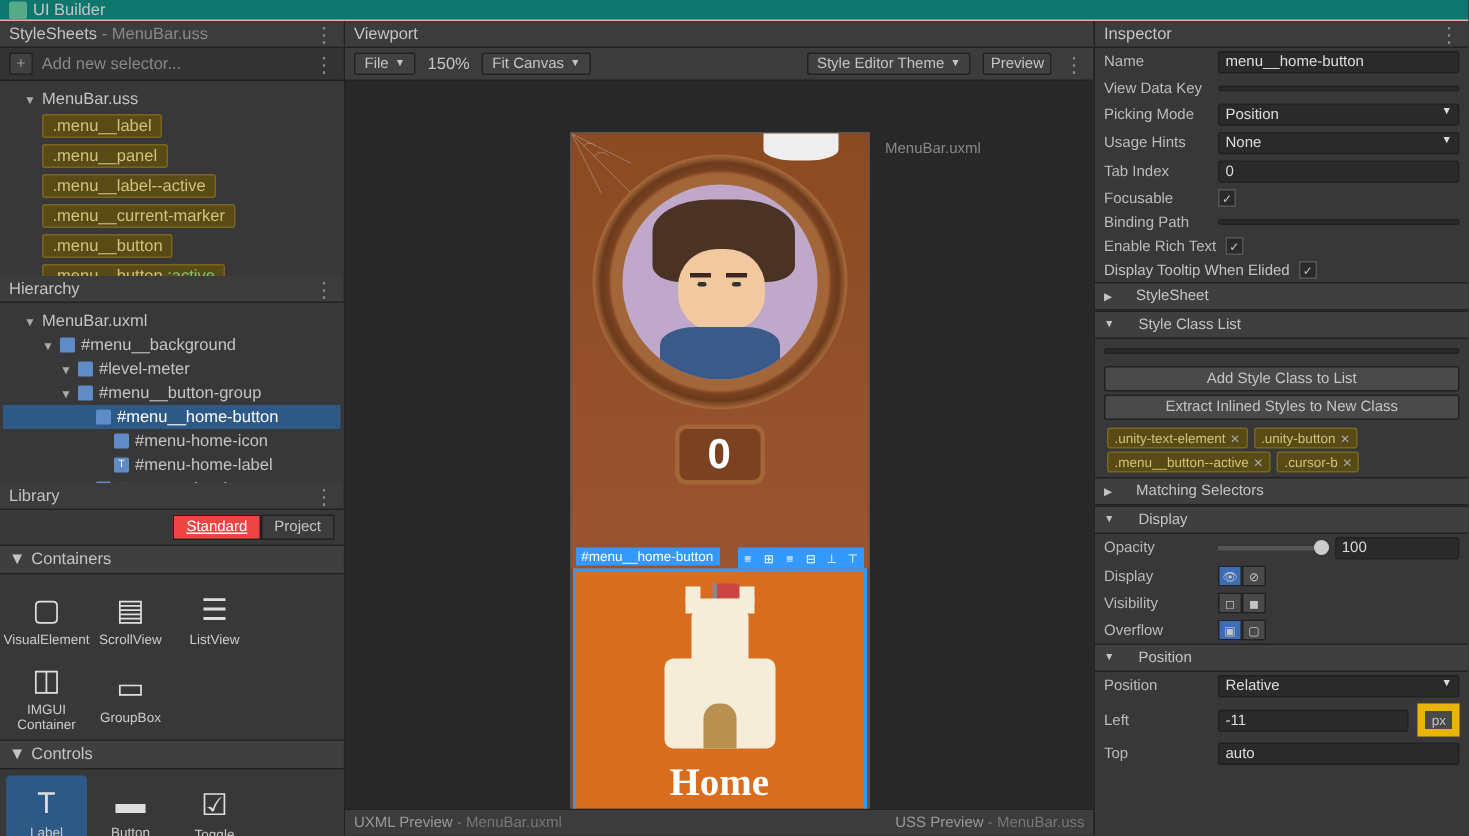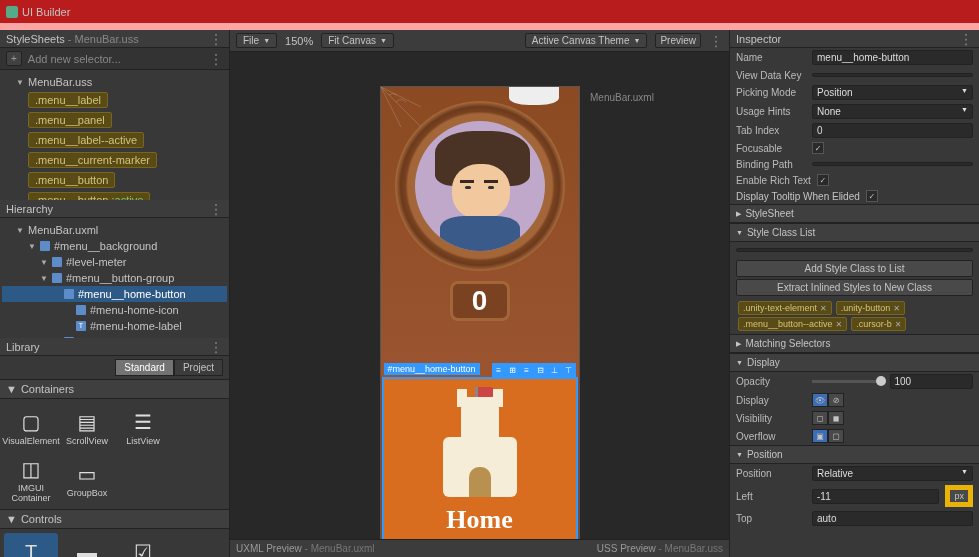--- a/index.html
+++ b/index.html
@@ -1,38 +1,38 @@
 <!DOCTYPE html>
 <html><head>
 <meta charset="utf-8">
 <style>
 * { margin: 0; padding: 0; box-sizing: border-box; font-family: Arial, sans-serif; }
 body { background: #383838; color: #c4c4c4; font-size: 11px; width: 979px; height: 557px; overflow: hidden; }
 .root { display: flex; flex-direction: column; height: 100%; }
-.titlebar { background: #b91c1c; border-bottom: 7px solid #fca5a5; padding: 2px 6px; display: flex; align-items: center; gap: 4px; height: 30px; }
+.titlebar { background: #0f766e; border-bottom: 1px solid #fca5a5; padding: 2px 6px; display: flex; align-items: center; gap: 4px; height: 14px; }
 .titlebar .icon { width: 12px; height: 12px; background: #5a8; border-radius: 2px; }
 .main { display: flex; flex: 1; min-height: 0; }
 .col-left { width: 230px; display: flex; flex-direction: column; background: #383838; border-right: 1px solid #222; }
 .col-mid { flex: 1; display: flex; flex-direction: column; background: #282828; min-width: 0; }
 .col-right { width: 250px; background: #383838; border-left: 1px solid #222; overflow-y: auto; }
 .panel-head { background: #3c3c3c; padding: 3px 6px; border-bottom: 1px solid #222; display: flex; align-items: center; justify-content: space-between; height: 18px; font-size: 11px; }
 .panel-sub { background: #333; padding: 3px 6px; border-bottom: 1px solid #222; display: flex; align-items: center; gap: 6px; font-size: 11px; color: #999; }
 .sub-btn { background: #414141; border: 1px solid #222; padding: 1px 4px; font-size: 10px; border-radius: 2px; cursor: pointer; }
 .panel-body { flex: 1; overflow-y: auto; background: #383838; }
 .tree { padding: 4px 2px; font-size: 11px; }
 .tree-item { padding: 2px 4px 2px 14px; display: flex; align-items: center; gap: 4px; cursor: pointer; white-space: nowrap; }
 .tree-item.selected { background: #2d5986; color: #fff; }
 .tree-item .arrow { font-size: 8px; width: 8px; color: #aaa; }
 .tree-item .type-icon { width: 10px; height: 10px; background: #5e8cc9; border-radius: 1px; font-size: 7px; text-align: center; line-height: 10px; color: #fff; }
 .selector-pill { background: #594b16; border: 1px solid #7a6520; padding: 1px 6px; border-radius: 2px; font-size: 11px; color: #d4c27a; }
 .selector-pill .green { color: #7ac97a; }
 .library { display: flex; flex-direction: column; }
 .lib-tabs { display: flex; justify-content: flex-end; padding: 3px 6px; gap: 0; }
 .lib-tab { background: #3c3c3c; padding: 2px 8px; font-size: 10px; border: 1px solid #222; cursor: pointer; }
-.lib-tab.active { background: #737373; color: #fff; }
+.lib-tab.active { background: #ef4444; color: #fff; text-decoration: underline; }
 .lib-section-head { background: #3f3f3f; padding: 3px 6px; font-size: 11px; border-top: 1px solid #222; border-bottom: 1px solid #222; display: flex; align-items: center; gap: 4px; }
 .lib-grid { display: flex; flex-wrap: wrap; padding: 4px; gap: 2px; }
 .lib-item { width: 54px; height: 50px; display: flex; flex-direction: column; align-items: center; justify-content: center; gap: 2px; cursor: pointer; border-radius: 3px; }
 .lib-item.sel { background: #2d5986; }
 .lib-item .li-icon { font-size: 20px; color: #ddd; }
 .lib-item .li-label { font-size: 9px; color: #ccc; text-align: center; line-height: 10px; }
 .viewport-bar { background: #3c3c3c; padding: 3px 6px; display: flex; align-items: center; gap: 8px; font-size: 11px; border-bottom: 1px solid #222; }
 .vp-sep { flex: 1; }
 .vp-dd { background: #414141; border: 1px solid #222; padding: 1px 6px; border-radius: 2px; font-size: 10px; display: flex; align-items: center; gap: 4px; }
 .viewport { flex: 1; background: #282828; position: relative; display: flex; align-items: flex-start; justify-content: center; overflow: hidden; padding-top: 34px; }
@@ -65,21 +65,21 @@
 .castle-cren::before { left: 0; } .castle-cren::after { right: 0; }
 .castle-door { position: absolute; bottom: 0; left: 34px; width: 22px; height: 30px; background: #b89050; border-radius: 10px 10px 0 0; }
 .castle-flag { position: absolute; top: -10px; left: 40px; width: 3px; height: 12px; background: #888; }
 .castle-flag::after { content: ''; position: absolute; top: 0; left: 3px; width: 16px; height: 10px; background: #c44; border-radius: 0 4px 4px 0; }
 .home-label { color: #fff; font-size: 26px; font-weight: bold; font-family: Georgia, serif; margin-top: 8px; }
 .status-bar { background: #3c3c3c; border-top: 1px solid #222; padding: 3px 6px; display: flex; gap: 20px; font-size: 10px; color: #999; }
 .insp-row { display: flex; align-items: center; padding: 2px 6px; font-size: 10px; gap: 6px; min-height: 16px; }
 .insp-row .lbl { width: 70px; color: #bbb; flex-shrink: 0; }
 .insp-row .fld { flex: 1; background: #2a2a2a; border: 1px solid #222; padding: 1px 4px; border-radius: 2px; font-size: 10px; color: #ddd; min-width: 0; }
 .insp-row .chk { width: 12px; height: 12px; background: #2a2a2a; border: 1px solid #555; display: flex; align-items: center; justify-content: center; font-size: 8px; }
-.insp-section { background: #3f3f3f; padding: 3px 6px; font-size: 10px; border-top: 1px solid #222; border-bottom: 1px solid #222; display: flex; align-items: center; gap: 4px; }
+.insp-section { background: #3f3f3f; padding: 3px 6px; font-size: 10px; border-top: 1px solid #222; border-bottom: 1px solid #222; display: flex; align-items: center; gap: 16px; }
 .insp-btn { background: #494949; border: 1px solid #222; padding: 2px 4px; margin: 2px 6px; text-align: center; font-size: 10px; border-radius: 2px; }
 .class-pill { background: #594b16; border: 1px solid #7a6520; padding: 1px 4px; border-radius: 2px; font-size: 9px; color: #d4c27a; margin: 1px 2px; display: inline-flex; align-items: center; gap: 3px; }
 .class-pill .x { color: #aaa; font-size: 8px; cursor: pointer; }
 .slider-row { display: flex; align-items: center; gap: 4px; }
 .slider-track { flex: 1; height: 3px; background: #555; position: relative; }
 .slider-thumb { position: absolute; right: 0; top: -4px; width: 10px; height: 10px; background: #ccc; border-radius: 50%; }
 .toggle-btns { display: flex; gap: 0; }
 .tgl { width: 16px; height: 14px; background: #494949; border: 1px solid #222; font-size: 8px; display: flex; align-items: center; justify-content: center; }
 .tgl.on { background: #3d6db3; }
 .unit { background: #494949; padding: 1px 4px; font-size: 9px; border: 5px solid #eab308; }
@@ -235,33 +235,36 @@
             </div>
             <div class="lib-item">
               <span class="li-icon">☑</span>
               <span class="li-label">Toggle</span>
             </div>
           </div>
       </div>
     </div>
 
     <div class="col-mid">
+      <div class="panel-head">
+          <span>Viewport</span>
+        </div>
       <div class="viewport-bar">
         <span class="vp-dd">
             <span>File</span>
             <span style="font-size:7px">▼</span>
           </span>
         <span>150%</span>
         <span class="vp-dd">
             <span>Fit Canvas</span>
             <span style="font-size:7px">▼</span>
           </span>
         <span class="vp-sep"></span>
         <span class="vp-dd">
-            <span>Active Canvas Theme</span>
+            <span>Style Editor Theme</span>
             <span style="font-size:7px">▼</span>
           </span>
         <span class="sub-btn">Preview</span>
         <span class="dots">⋮</span>
       </div>
       <div class="viewport">
         <div class="canvas-label">MenuBar.uxml</div>
         <div class="game-canvas">
           <div class="wood-top">
             <div class="snow"></div>

